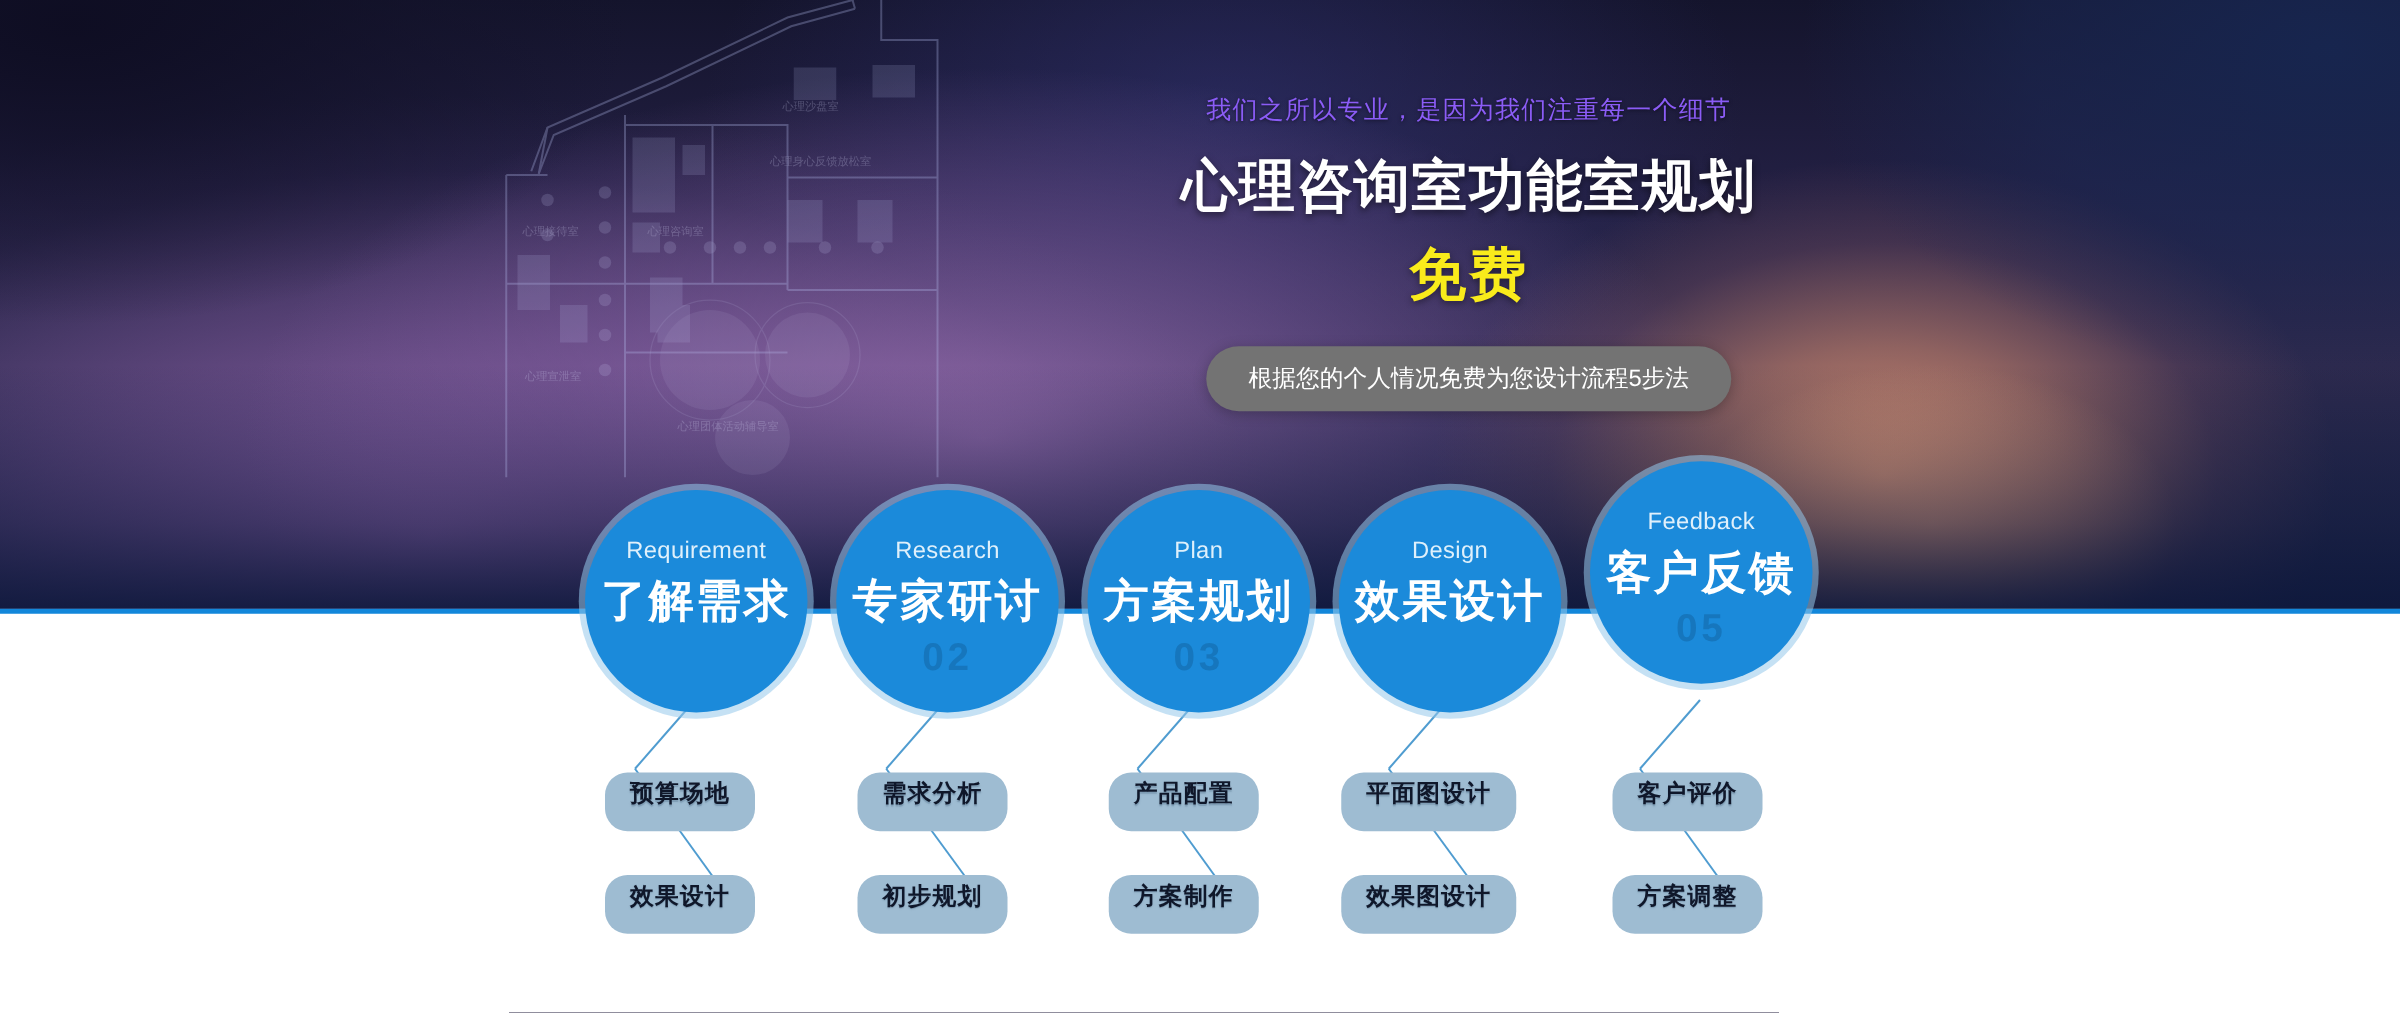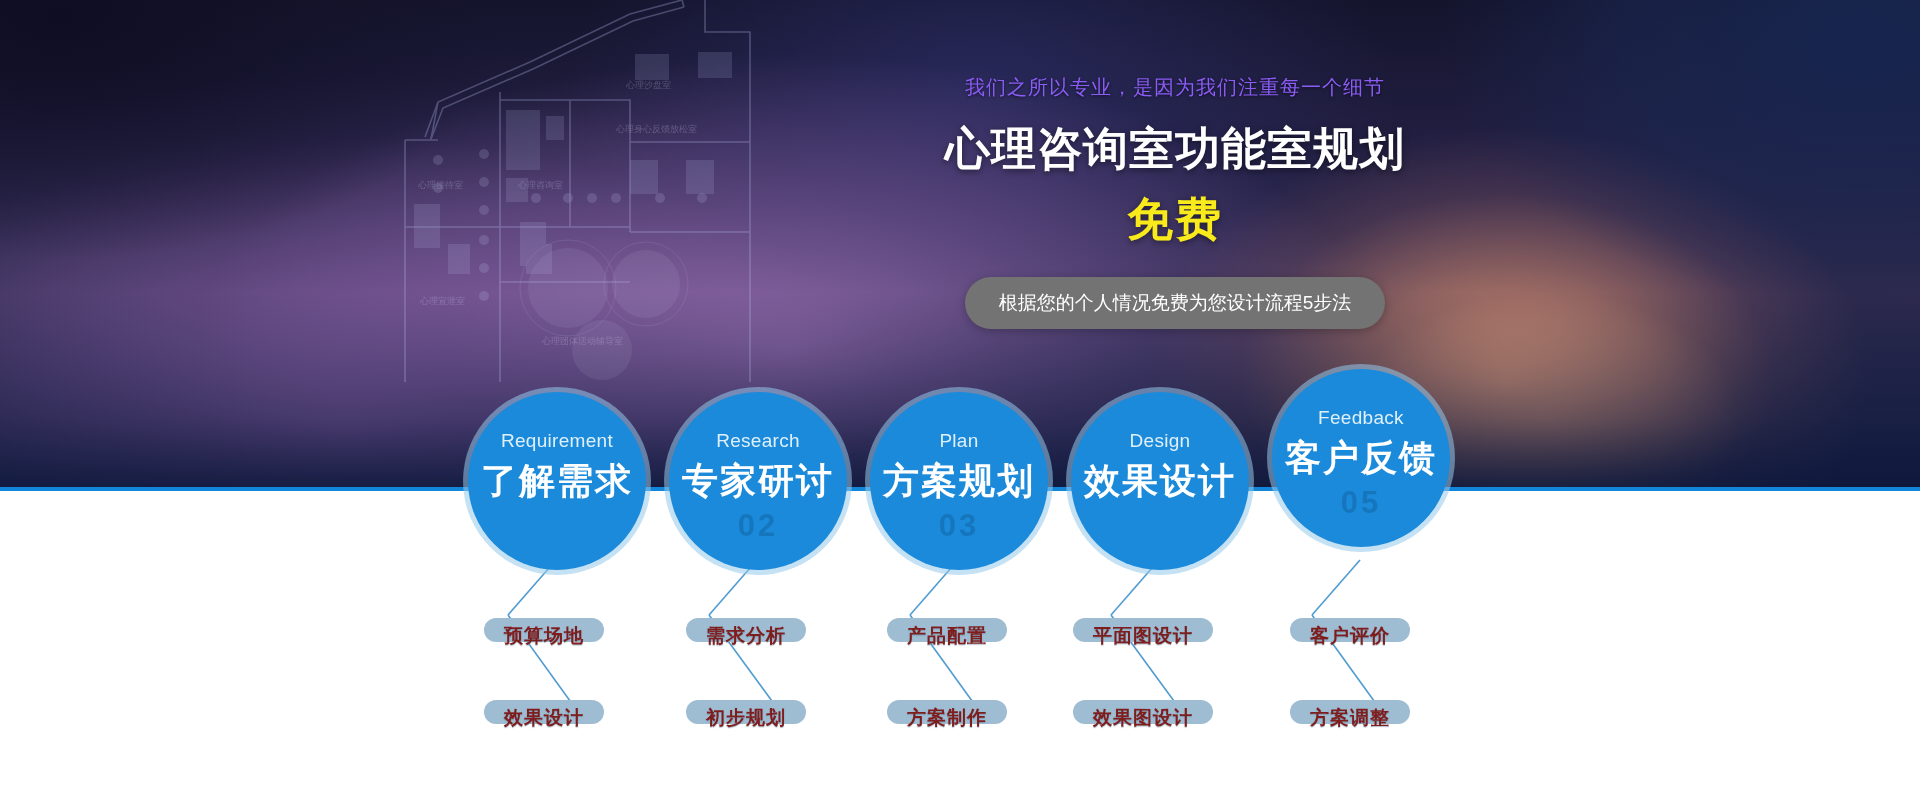--- a/index.html
+++ b/index.html
@@ -113,22 +113,22 @@
   .c-cn{
     margin-top:5px; font-size:36px; color:#ffffff; font-weight:bold;
     letter-spacing:2px;
   }
   .c-num{
     margin-top:2px; font-size:31px; font-weight:bold;
     color:rgba(13,80,130,0.33); letter-spacing:3px;
   }
 
   .pill{
-    position:absolute; height:24px; line-height:36px;
-    background:#9ebcd2; color:#7f1d1d; border-radius:18px;
+    position:absolute; height:47px; line-height:36px;
+    background:#9ebcd2; color:#0f172a; border-radius:18px;
     font-size:19px; font-weight:bold; letter-spacing:1px;
     padding:0 20px; white-space:nowrap; cursor:pointer;
     text-shadow:0 1px 1px rgba(90,120,145,.5);
   }
 
   
   #connectors{ position:absolute; left:0; top:0; width:1920px; height:810px; z-index:4; pointer-events:none; }
 </style>
 </head>
 <body>

